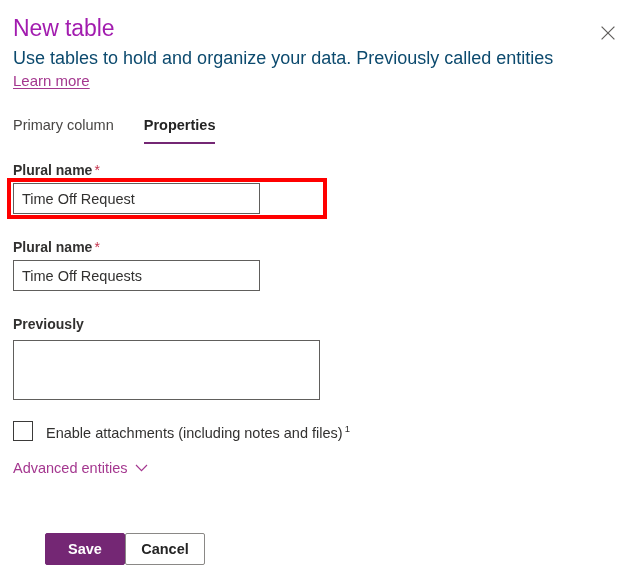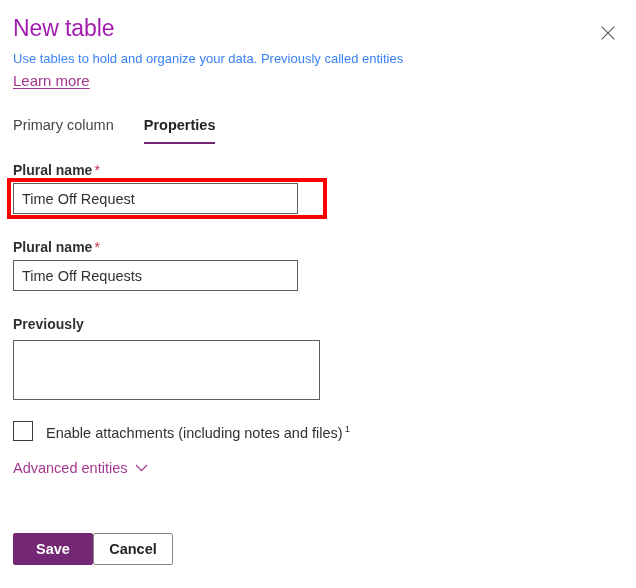--- a/index.html
+++ b/index.html
@@ -33,23 +33,23 @@
     font-weight: 400;
     color: #a21caf;
     letter-spacing: -0.1px;
     line-height: 28px;
     white-space: nowrap;
   }
   .panel-subtitle {
     position: absolute;
     left: 13px;
     top: 48px;
-    font-size: 13px;
+    font-size: 18px;
     font-weight: 400;
-    color: #3b82f6;
+    color: #0c4a6e;
     line-height: 21px;
     white-space: nowrap;
   }
   .learn-more {
     position: absolute;
     left: 13px;
     top: 71px;
     font-size: 15px;
     color: #a4378f;
     text-decoration: underline;
@@ -120,21 +120,21 @@
     white-space: nowrap;
   }
   .req-star {
     color: #c4314b;
     font-weight: 400;
     margin-left: 2px;
   }
   .text-input {
     position: absolute;
     left: 13px;
-    width: 285px;
+    width: 247px;
     height: 31px;
     border: 1px solid #605e5c;
     background: #ffffff;
     font-family: inherit;
     font-size: 14.5px;
     color: #323130;
     padding: 0 8px;
     outline: none;
     border-radius: 0;
   }
@@ -235,20 +235,21 @@
     font-weight: 700;
     cursor: pointer;
     border-radius: 2px;
     padding: 0 14px;
     line-height: 30px;
   }
   .btn-primary {
     background: #742774;
     color: #ffffff;
     border: 1px solid #742774;
+    margin-left: 32px;
   }
   .btn-secondary {
     background: #ffffff;
     color: #242424;
     border: 1px solid #8a8886;
     margin-left: 0;
   }
 </style>
 </head>
 <body>

